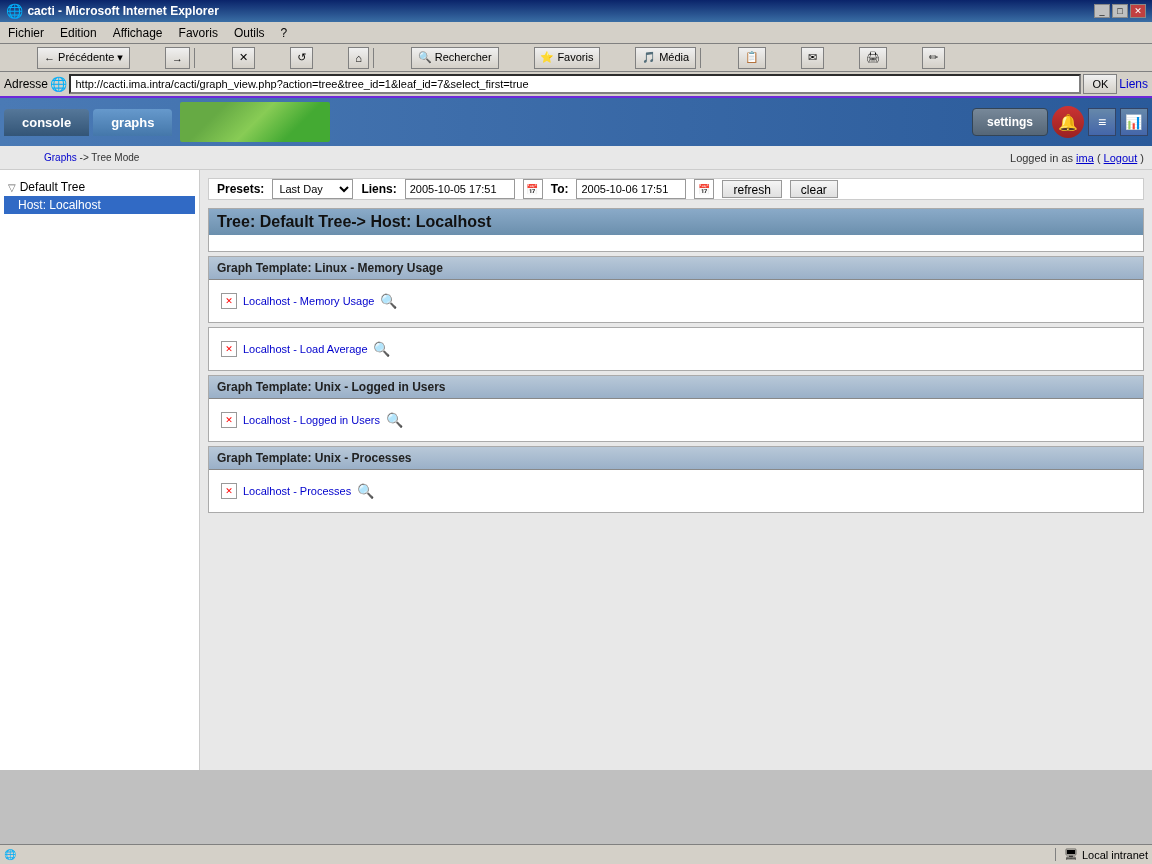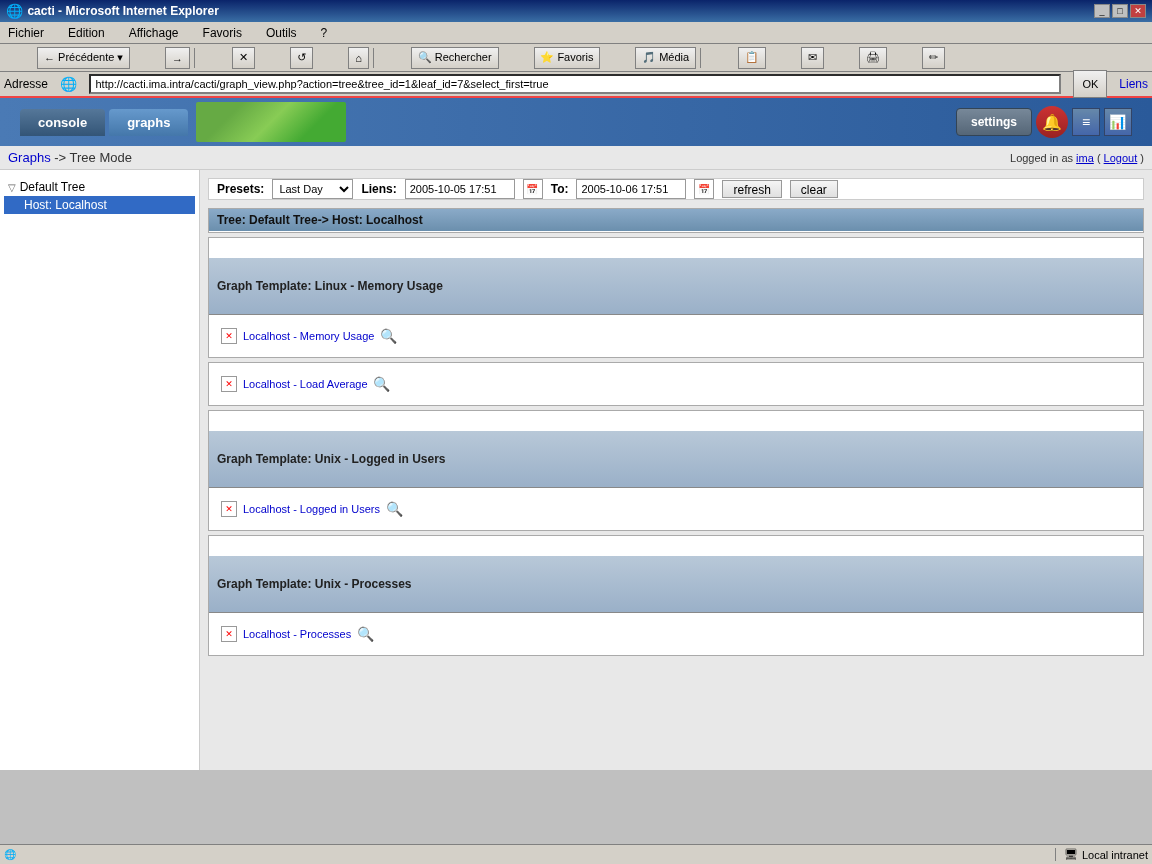--- a/index.html
+++ b/index.html
@@ -45,21 +45,21 @@
       cursor: pointer;
       color: black;
     }
 
     
     .menu-bar {
       background: #d4d0c8;
       padding: 2px 4px;
       display: flex;
       align-items: center;
-      gap: 16px;
+      gap: 8px;
       height: 22px;
       border-bottom: 1px solid #808080;
     }
     .menu-item {
       font-size: 12px;
       color: black;
       cursor: pointer;
       padding: 1px 4px;
     }
 
@@ -91,57 +91,57 @@
       background: #808080;
       margin: 0 2px;
     }
 
     
     .address-bar {
       background: #d4d0c8;
       padding: 2px 4px;
       display: flex;
       align-items: center;
-      gap: 12px;
+      gap: 2px;
       height: 26px;
-      border-bottom: 2px solid #ef4444;
+      border-bottom: 2px solid #6d28d9;
     }
     .address-label {
       font-size: 12px;
       color: black;
     }
     .address-input {
       flex: 1;
       height: 20px;
       border: 2px inset #808080;
       font-size: 11px;
       padding: 0 4px;
       background: white;
     }
     .address-go {
       background: linear-gradient(to bottom, #f0f0f0, #d4d0c8);
       border: 1px solid #808080;
       padding: 1px 8px;
       font-size: 11px;
       cursor: pointer;
-      height: 28px;
+      height: 20px;
     }
     .address-links {
       font-size: 12px;
       color: #0000cc;
       cursor: pointer;
     }
 
     
     .cacti-header {
       background: linear-gradient(to right, #4a7ab5, #2a5a9a);
       height: 48px;
       display: flex;
       align-items: center;
-      padding: 0 20px;
+      padding: 0 4px;
       gap: 4px;
     }
     .nav-tab {
       padding: 6px 18px;
       font-size: 13px;
       font-weight: bold;
       cursor: pointer;
       border-radius: 4px 4px 0 0;
       color: white;
     }
@@ -203,22 +203,23 @@
     .breadcrumb-bar {
       background: #e8e8e8;
       padding: 4px 8px;
       display: flex;
       justify-content: space-between;
       align-items: center;
       border-bottom: 1px solid #ccc;
       height: 24px;
     }
     .breadcrumb {
-      font-size: 13px;
+      font-size: 10px;
       color: #333;
+      margin-left: 36px;
     }
     .breadcrumb a {
       color: #0000cc;
       text-decoration: none;
     }
     .login-info {
       font-size: 11px;
       color: #333;
     }
     .login-info a {
@@ -250,21 +251,21 @@
     }
     .tree-item.selected {
       background: #316ac5;
       color: white;
     }
     .tree-icon {
       font-size: 10px;
       color: #666;
     }
     .host-item {
-      padding-left: 20px;
+      padding-left: 14px;
     }
 
     
     .content-area {
       flex: 1;
       padding: 8px;
       background: #e8e8e8;
     }
 
     
@@ -321,26 +322,25 @@
     }
 
     
     .graph-section {
       border: 1px solid #aaa;
       margin-bottom: 4px;
       background: white;
     }
     .section-header {
       background: linear-gradient(to bottom, #b8c8d8, #9ab0c8);
-      padding: 21px 8px;
+      padding: 4px 8px;
       font-size: 12px;
       font-weight: bold;
       color: #222;
       border-bottom: 1px solid #888;
-      margin-top: 20px;
     }
     .section-header .bold { font-weight: bold; }
     .section-content {
       padding: 8px;
       background: white;
       display: flex;
       align-items: center;
       gap: 4px;
     }
     .graph-placeholder {
@@ -403,24 +403,24 @@
       border-left: 1px solid #808080;
       padding-left: 8px;
       display: flex;
       align-items: center;
       gap: 4px;
     }
 
     .tree-mode-header {
       background: linear-gradient(to bottom, #8aaac8, #6b8fad);
       padding: 4px 8px;
-      font-size: 12px;
+      font-size: 16px;
       font-weight: bold;
       color: #111;
-      margin-bottom: 1px;
+      margin-bottom: 16px;
     }
   </style>
 </head>
 <body>
 
 <div class="title-bar">
   <div class="title-bar-left">
     <span style="font-size:14px;">🌐</span>
     <span>cacti - Microsoft Internet Explorer</span>
   </div>

